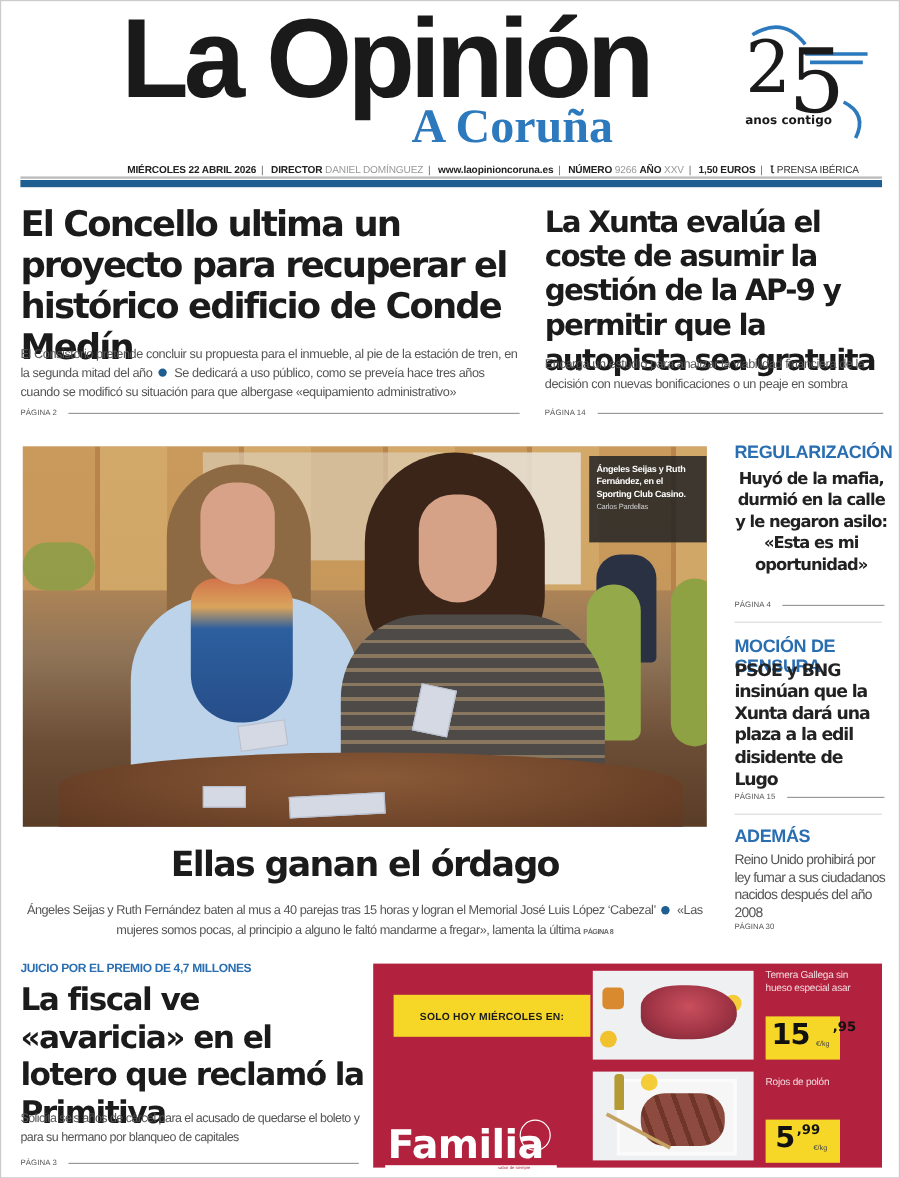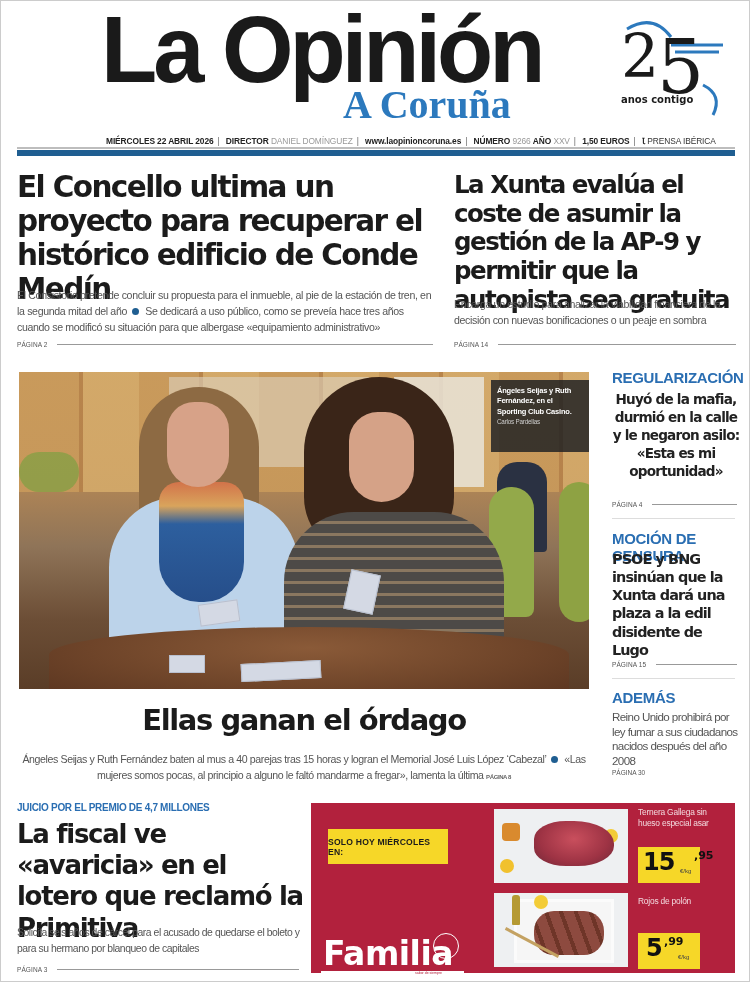--- a/index.html
+++ b/index.html
@@ -93,21 +93,21 @@
   .sdiv { left: 611px; width: 123px; height: 1px; background: #ddd; }
 
   
   .bl-kicker { left: 16px; top: 801px; font-size: 10px; font-weight: bold; color: #2a6eb2; letter-spacing: -0.3px; }
   .bl-h { left: 16px; top: 818px; width: 290px; font-size: 26px; letter-spacing: -1.3px; line-height: 1.2; }
   .bl-sub { left: 16px; top: 924px; width: 290px; font-size: 10.4px; line-height: 1.5; letter-spacing: -0.45px; }
   .bl-pr { left: 16px; top: 965px; width: 282px; }
 
   
   .ad { left: 310px; top: 802px; width: 424px; height: 170px; background: #b2213d; }
-  .ad-yellow { position: absolute; left: 17px; top: 26px; width: 120px; height: 35px; background: #f6d728;
+  .ad-yellow { position: absolute; left: 17px; top: 26px; width: 164px; height: 35px; background: #f6d728;
     display: flex; align-items: center; justify-content: center; font-size: 8.6px; font-weight: bold; color: #1b1b1b; letter-spacing: 0.2px; }
   .ad-logo { position: absolute; left: 10px; top: 96px; width: 143px; height: 46px; margin-top: 36px; }
   .ad-logo .logotxt { position: absolute; left: 2px; top: 2px; font-family: "DejaVu Sans", sans-serif; font-weight: bold;
     font-size: 33px; color: #fff; letter-spacing: -0.5px; line-height: 1; }
   .ad-logo .bar { position: absolute; left: 0; top: 36px; width: 143px; height: 8px; background: #fff; }
   .ad-logo .tag { position: absolute; left: 94px; top: 36px; font-size: 3.5px; color: #b2213d; }
   .ad-logo .circle { position: absolute; left: 112px; top: -2px; width: 26px; height: 26px; border: 1.5px solid #fff; border-radius: 50%; }
   .ad-img { position: absolute; left: 183px; width: 134px; height: 74px; background: #eef0f2; overflow: hidden; }
   .ad-img1 { top: 6px; }
   .ad-img2 { top: 90px; }

